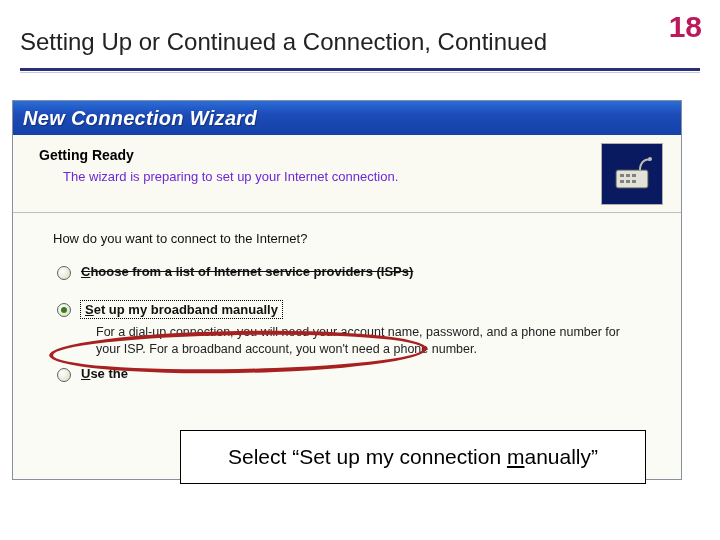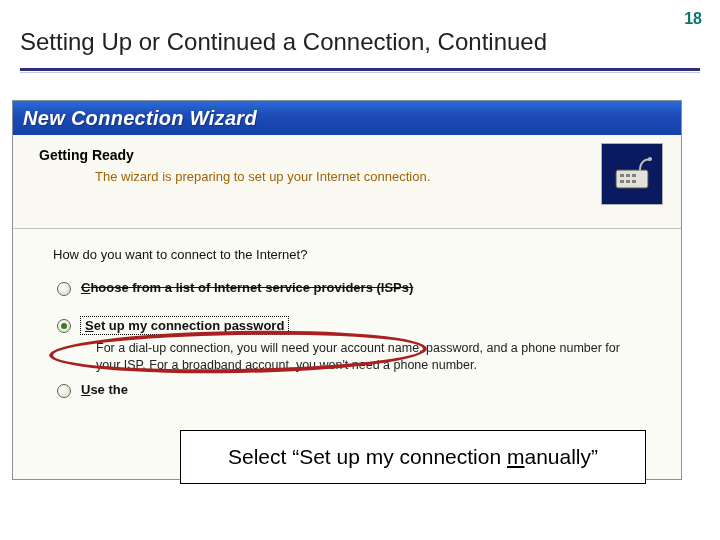--- a/index.html
+++ b/index.html
@@ -25,22 +25,22 @@
   .header-title {
     font-size: 24px;
     color: #222;
     font-weight: 400;
   }
   .page-number {
     position: absolute;
     top: 10px;
     right: 18px;
     font-weight: 700;
-    font-size: 16px;
-    color: #0f766e;
+    font-size: 30px;
+    color: #be185d;
   }
   .header-rule-dark {
     position: absolute;
     left: 20px; right: 20px; top: 68px;
     height: 3px;
     background: #2b2f7a;
   }
   .header-rule-light {
     position: absolute;
     left: 20px; right: 20px; top: 72px;
@@ -68,38 +68,37 @@
     color: #fff;
     font-family: "Franklin Gothic Medium", "Trebuchet MS", Arial, sans-serif;
     font-size: 20px;
     font-style: italic;
     font-weight: 700;
     letter-spacing: 0.3px;
     text-shadow: 1px 1px 1px rgba(0,0,0,0.3);
   }
   .wizard-banner {
     position: relative;
-    height: 94px;
+    height: 78px;
     background: #fafaf2;
     border-bottom: 1px solid #bfbfbf;
   }
   .banner-heading {
     position: absolute;
     left: 26px; top: 12px;
     font-weight: 700;
     font-size: 14px;
     font-family: Tahoma, Arial, sans-serif;
   }
   .banner-sub {
     position: absolute;
     left: 50px; top: 34px;
     font-size: 13px;
     font-family: Tahoma, Arial, sans-serif;
-    color: #a16207;
-    margin-left: 32px;
+    color: #6d28d9;
   }
   .banner-icon {
     position: absolute;
     right: 18px; top: 8px;
     width: 62px; height: 62px;
     background: #0a1a60;
     border: 1px solid #b0b0b0;
     display: flex;
     align-items: center;
     justify-content: center;
@@ -224,21 +223,21 @@
     <div class="body-area">
       <div class="prompt">How do you want to connect to the Internet?</div>
 
       <div class="option">
         <div class="radio"></div>
         <span class="opt-label opt1-label"><span class="underline-first">C</span><span>hoose from a list of Internet service providers (ISPs)</span></span>
       </div>
 
       <div class="option opt2">
         <div class="radio selected"></div>
-        <span class="opt-label"><span class="focus-box"><span class="underline-first">S</span><span>et up my connection password</span></span></span>
+        <span class="opt-label"><span class="focus-box"><span class="underline-first">S</span><span>et up my broadband manually</span></span></span>
         <div class="opt-desc">For a dial-up connection, you will need your account name, password, and a phone number for your ISP. For a broadband account, you won't need a phone number.</div>
       </div>
 
       <div class="option opt3">
         <div class="radio"></div>
         <span class="opt-label"><span class="underline-first">U</span><span>se the</span></span>
       </div>
     </div>
 
     <div class="red-oval r1"></div>

